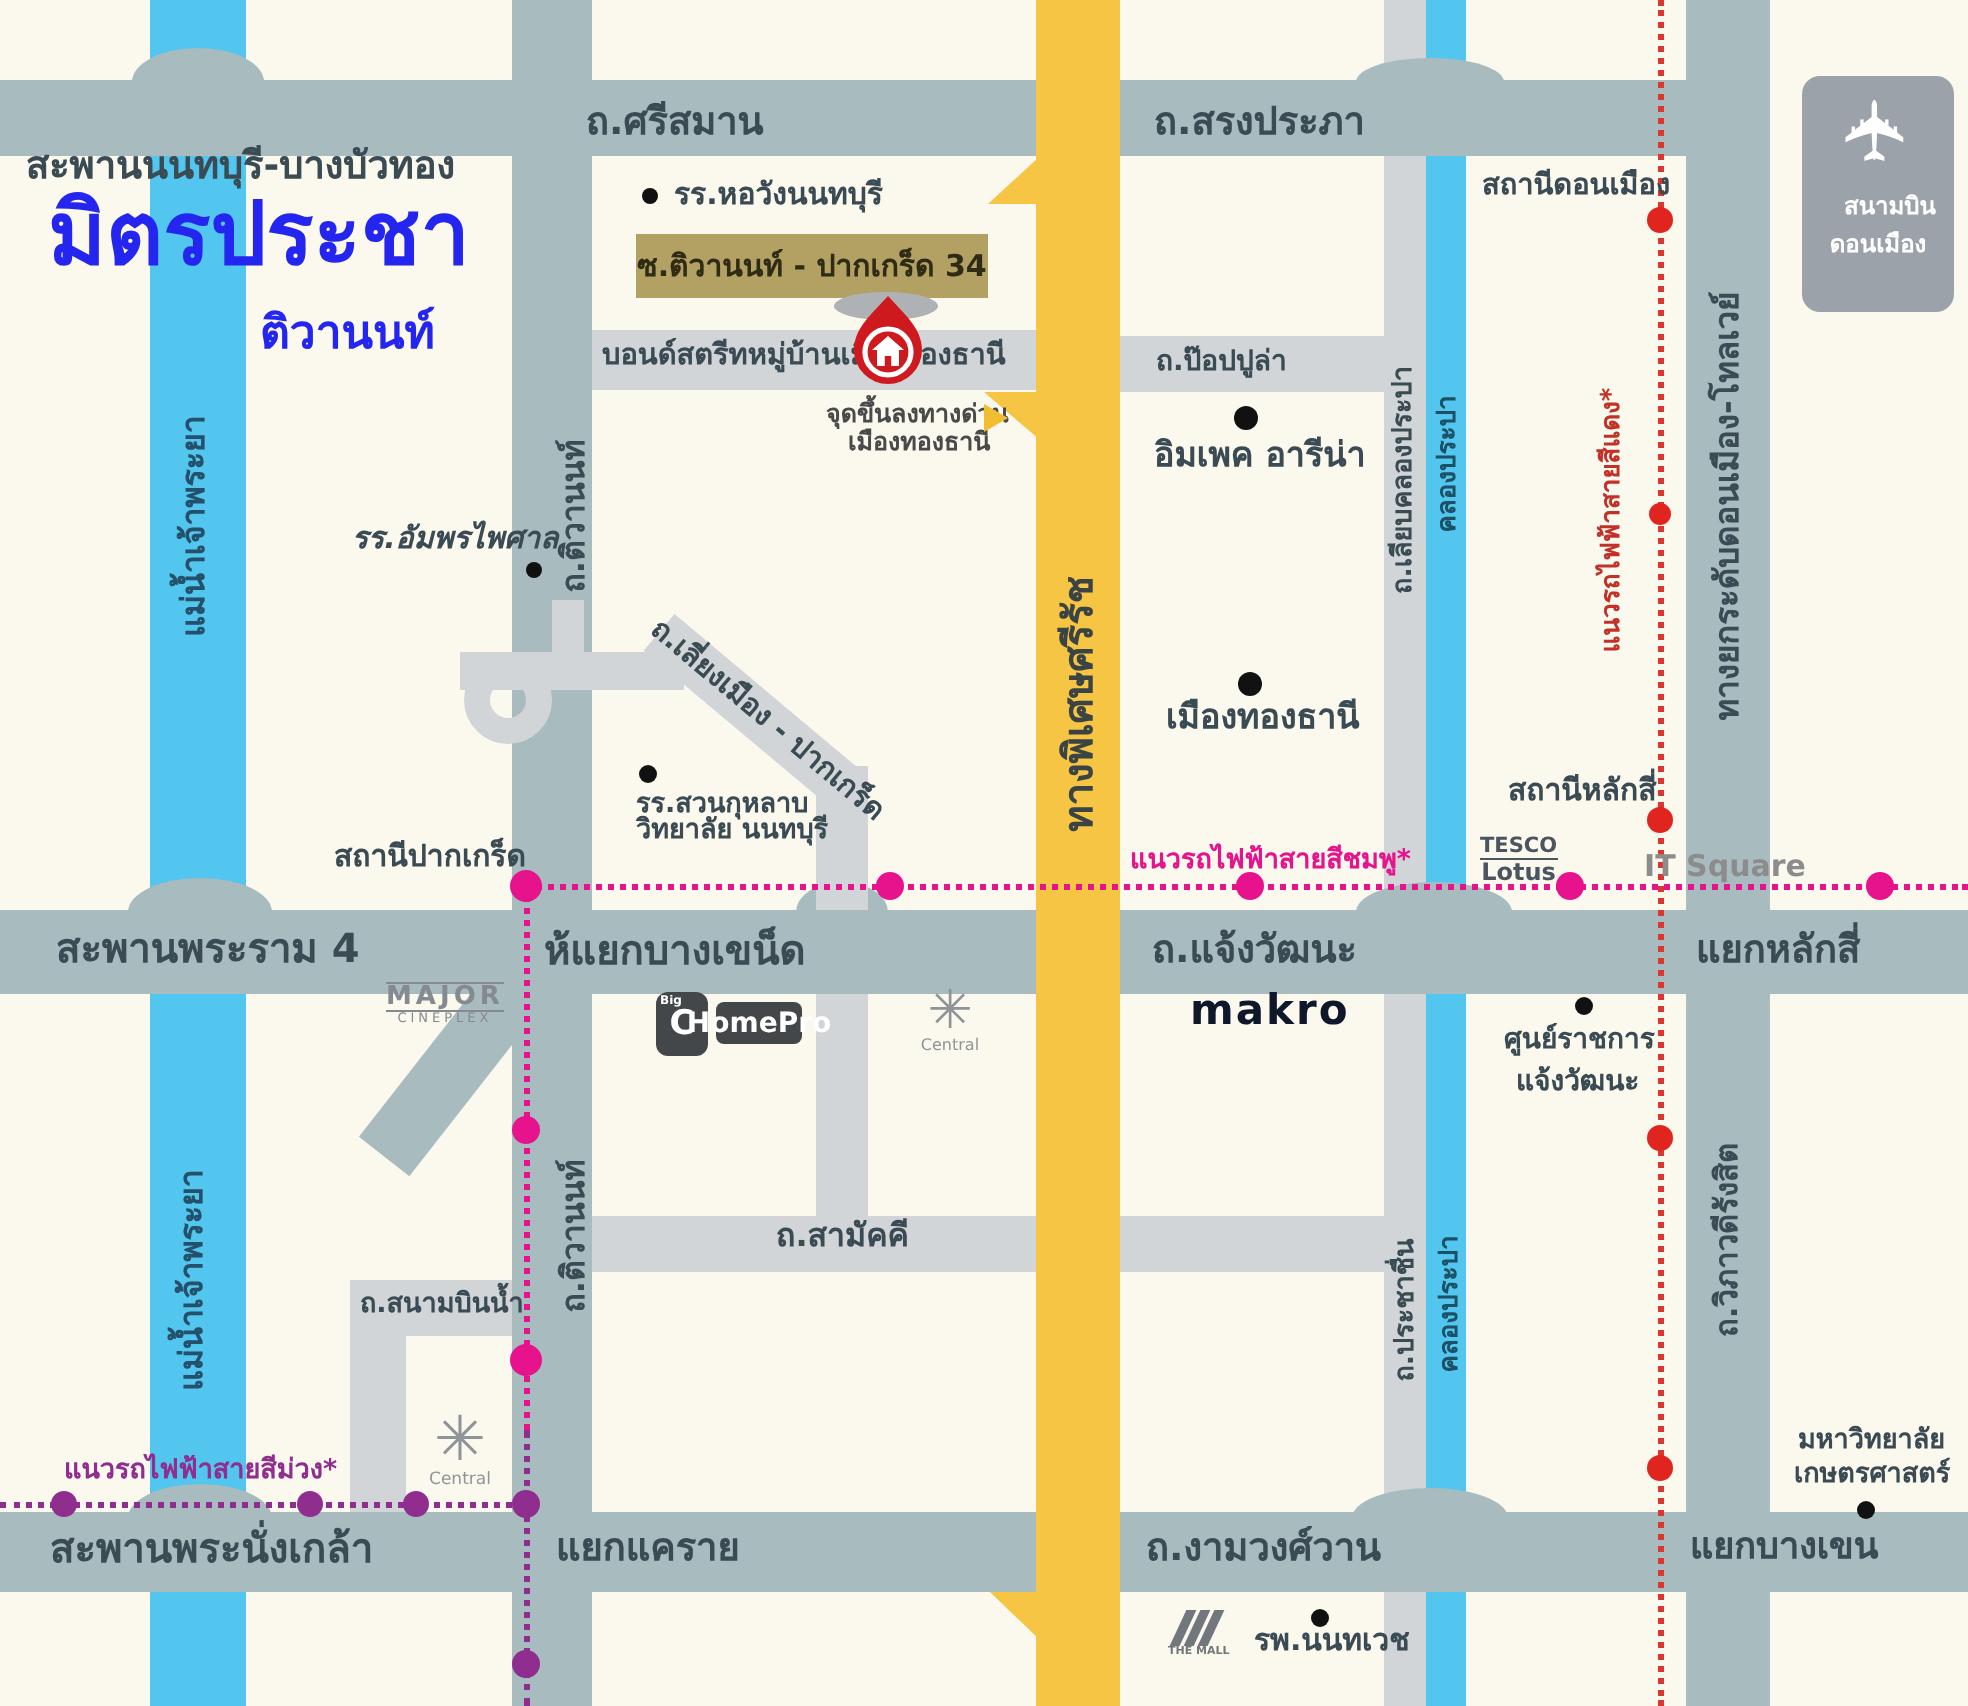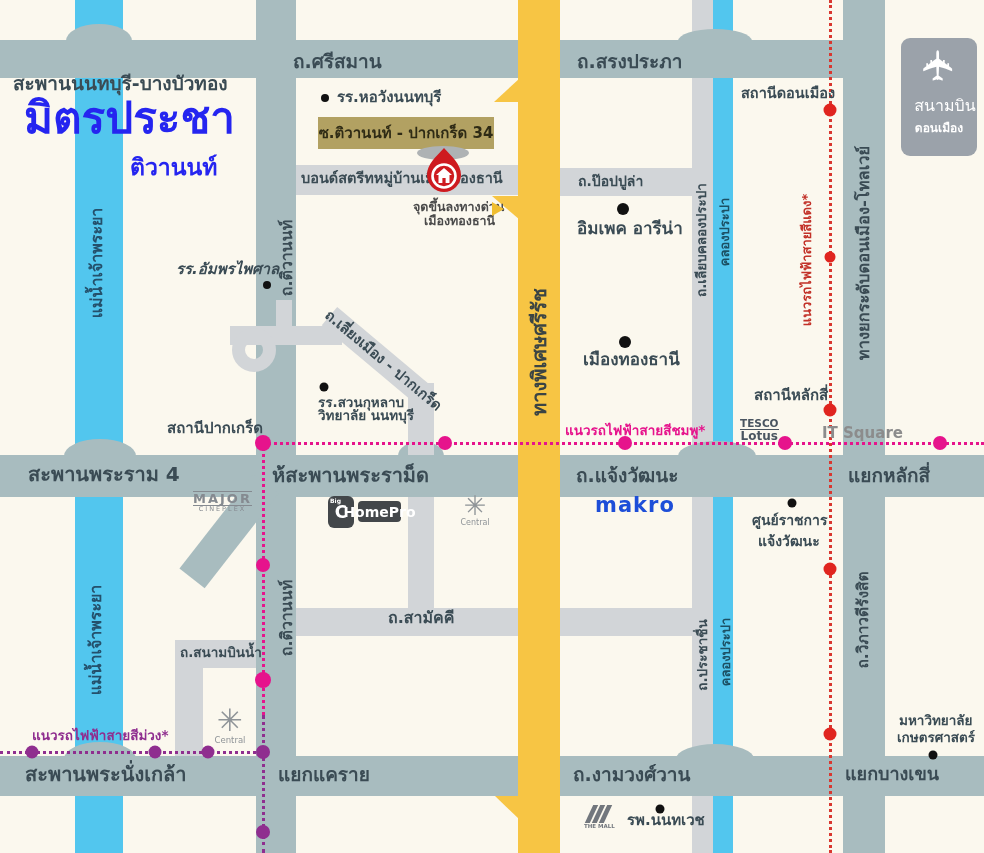--- a/index.html
+++ b/index.html
@@ -76,21 +76,21 @@
 
   <div class="lab" style="left:24px;top:94px;font-size:44px;color:#2525F0;">มิตรประชา</div>
   <div class="lab" style="left:130px;top:155px;font-size:23px;color:#2525F0;">ติวานนท์</div>
 
   <div class="lab" style="left:13px;top:49px;font-size:19px;margin-top:24px;">สะพานนนทบุรี-บางบัวทอง</div>
   <div class="lab" style="left:293px;top:51px;font-size:19px;">ถ.ศรีสมาน</div>
   <div class="lab" style="left:577px;top:51px;font-size:19px;">ถ.สรงประภา</div>
   <div class="lab" style="left:301px;top:171px;font-size:14.5px;">บอนด์สตรีทหมู่บ้านเมืองทองธานี</div>
   <div class="lab" style="left:578px;top:174px;font-size:14px;">ถ.ป๊อปปูล่า</div>
   <div class="lab" style="left:28px;top:463px;font-size:20px;">สะพานพระราม 4</div>
-  <div class="lab" style="left:272px;top:464px;font-size:20px;">ห้สะพานพระราม็ด</div>
+  <div class="lab" style="left:272px;top:464px;font-size:20px;">ห้แยกบางเขน็ด</div>
   <div class="lab" style="left:576px;top:465px;font-size:19px;">ถ.แจ้งวัฒนะ</div>
   <div class="lab" style="left:848px;top:465px;font-size:19px;">แยกหลักสี่</div>
   <div class="lab" style="left:388px;top:609px;font-size:16px;">ถ.สามัคคี</div>
   <div class="lab" style="left:180px;top:645px;font-size:13.5px;">ถ.สนามบินน้ำ</div>
   <div class="lab" style="left:25px;top:763px;font-size:20px;">สะพานพระนั่งเกล้า</div>
   <div class="lab" style="left:278px;top:764px;font-size:19px;">แยกแคราย</div>
   <div class="lab" style="left:573px;top:764px;font-size:19px;">ถ.งามวงศ์วาน</div>
   <div class="lab" style="left:845px;top:764px;font-size:18px;">แยกบางเขน</div>
 
   <div class="vlab" style="left:287px;top:258px;font-size:16px;">ถ.ติวานนท์</div>
@@ -125,21 +125,21 @@
   <div class="lab" style="left:176px;top:261px;font-size:15px;font-style:italic;">รร.อัมพรไพศาล</div>
   <div class="lab" style="left:318px;top:395px;font-size:13.5px;">รร.สวนกุหลาบ</div>
   <div class="lab" style="left:318px;top:408px;font-size:13.5px;">วิทยาลัย นนทบุรี</div>
   <div class="lab" style="left:752px;top:513px;font-size:14px;">ศูนย์ราชการ</div>
   <div class="lab" style="left:758px;top:534px;font-size:14px;">แจ้งวัฒนะ</div>
   <div class="lab" style="left:822px;top:425px;font-size:15px;color:#8C8C8C;">IT Square</div>
   <div class="lab" style="left:627px;top:812px;font-size:15px;">รพ.นนทเวช</div>
   <div class="lab" style="left:899px;top:713px;font-size:13.5px;">มหาวิทยาลัย</div>
   <div class="lab" style="left:897px;top:730px;font-size:13.5px;">เกษตรศาสตร์</div>
 
-  <div class="lab" style="left:595px;top:494px;font-size:21px;color:#1d4ed8;letter-spacing:1px;">makro</div>
+  <div class="lab" style="left:595px;top:494px;font-size:21px;color:#0f172a;letter-spacing:1px;">makro</div>
   <div class="abs" style="left:740px;top:418px;color:#4A5560;font-weight:bold;text-align:center;line-height:1;">
     <div style="font-size:10.5px;border-bottom:1px solid #4A5560;">TESCO</div>
     <div style="font-size:12px;">Lotus</div>
   </div>
   <div class="abs" style="left:193px;top:491px;color:#858A90;text-align:center;line-height:1;">
     <div style="font-size:13px;font-weight:bold;letter-spacing:2px;border-top:1px solid #858A90;border-bottom:1px solid #858A90;">MAJOR</div>
     <div style="font-size:6.5px;letter-spacing:2px;">CINEPLEX</div>
   </div>
   <div class="logo-dark" style="left:328px;top:496px;width:26px;height:32px;border-radius:6px;font-size:17px;">
     <span class="abs" style="left:2px;top:1px;font-size:6px;">Big</span>
@@ -160,21 +160,21 @@
     <div style="display:flex;justify-content:center;">
       <div class="mall-bar"></div>
         <div class="mall-bar"></div>
         <div class="mall-bar"></div>
     </div>
     <div style="font-size:5.5px;color:#72777D;font-weight:bold;">THE MALL</div>
   </div>
 
   <div class="abs" style="left:901px;top:38px;width:76px;height:118px;background:#9BA2AA;border-radius:9px;text-align:center;color:#fff;">
     <div style="font-size:42px;line-height:1.3;transform:rotate(-90deg);">✈</div>
-    <div style="font-size:16px;font-weight:normal;margin-left:12px;">สนามบิน</div>
+    <div style="font-size:12px;font-weight:bold;margin-left:12px;">สนามบิน</div>
     <div style="font-size:12px;font-weight:bold;">ดอนเมือง</div>
   </div>
 
   <div class="dot" style="left:325px;top:98px;width:8px;height:8px;"></div>
   <div class="dot" style="left:267px;top:285px;width:8px;height:8px;"></div>
   <div class="dot" style="left:623px;top:209px;width:12px;height:12px;"></div>
   <div class="dot" style="left:625px;top:342px;width:12px;height:12px;"></div>
   <div class="dot" style="left:324px;top:387px;width:9px;height:9px;"></div>
   <div class="dot" style="left:792px;top:503px;width:9px;height:9px;"></div>
   <div class="dot" style="left:660px;top:809px;width:9px;height:9px;"></div>

